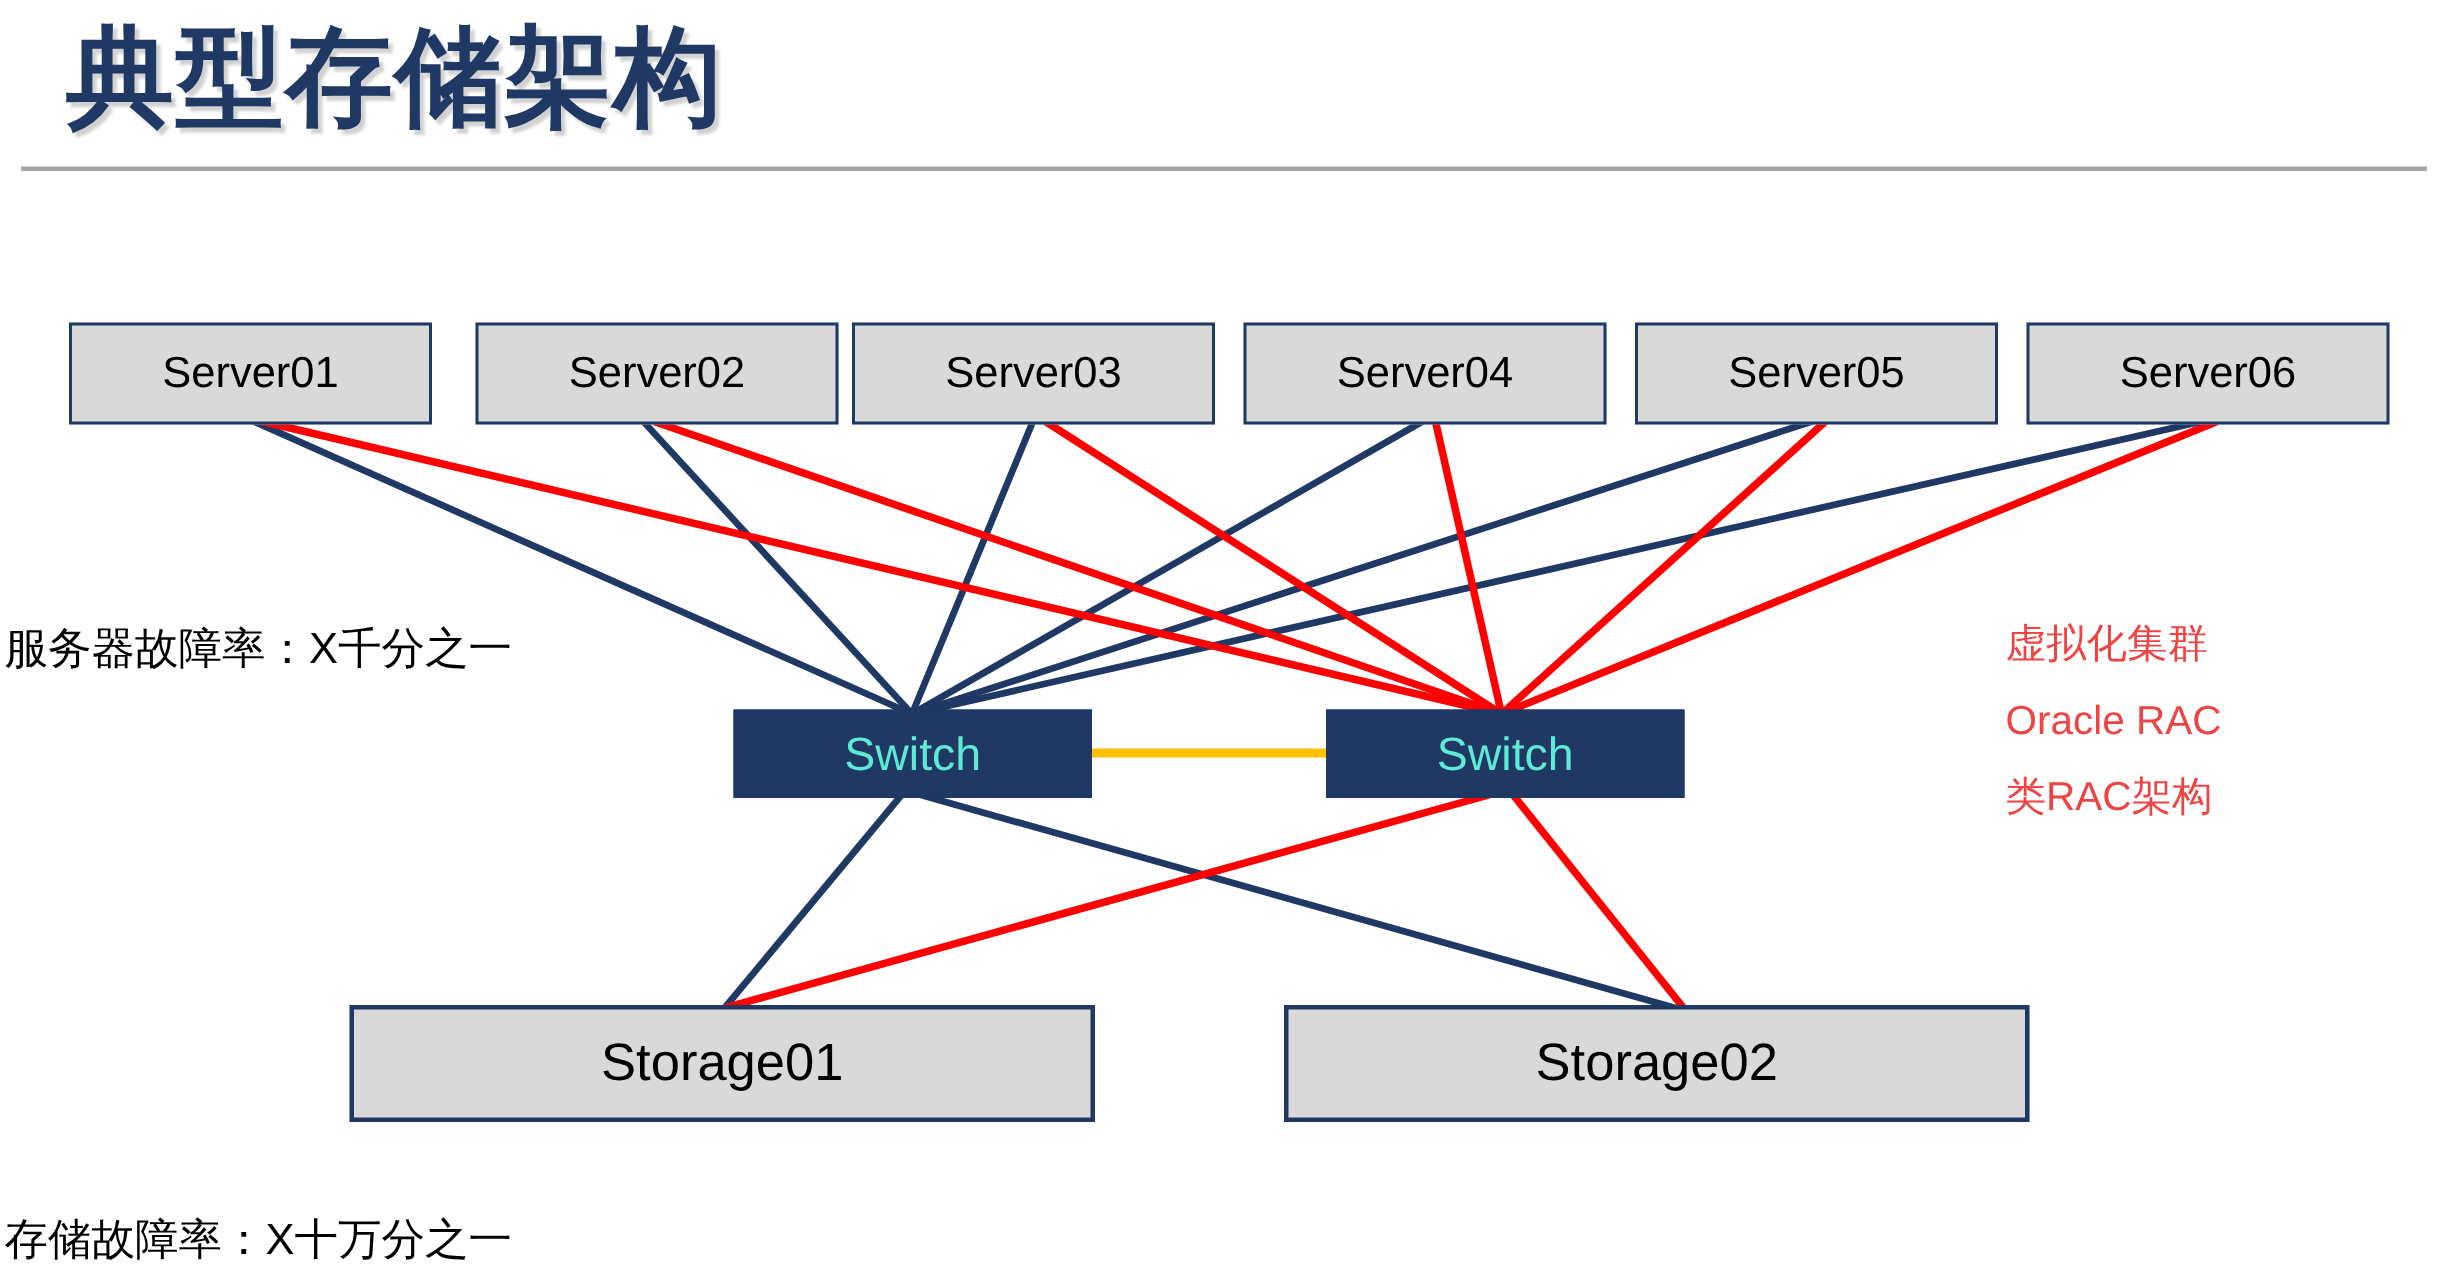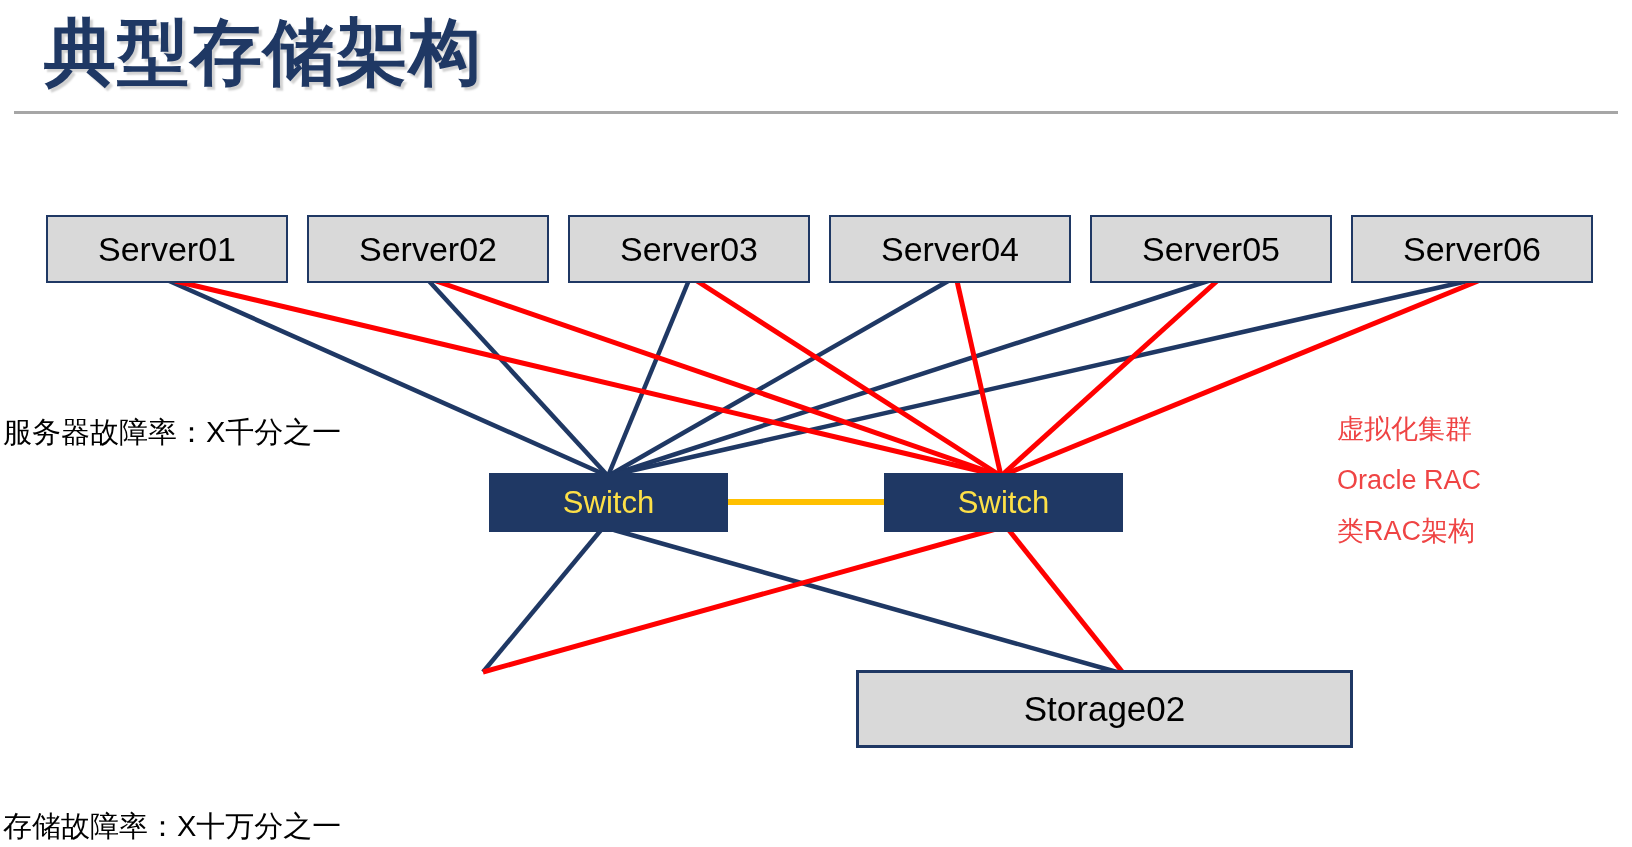--- a/index.html
+++ b/index.html
@@ -15,25 +15,25 @@
   .divider{
     position:absolute;left:14px;top:111px;width:1604px;height:3px;background:#A6A6A6;
   }
   svg.links{position:absolute;left:0;top:0;z-index:1;}
   .node{
     position:absolute;display:flex;align-items:center;justify-content:center;
     box-sizing:border-box;z-index:2;color:#000000;white-space:nowrap;
   }
   .server{
     top:215px;width:242px;height:68px;background:#D9D9D9;
-    border:2px solid #1F3864;font-size:34px;
+    border:2px solid #1F3864;font-size:29px;
   }
   .switch{
     top:473px;width:239px;height:59px;background:#1F3864;
-    border:1px solid #1F3864;color:#fde047;font-size:31px;
+    border:1px solid #1F3864;color:#5eead4;font-size:31px;
   }
   .storage{
     top:670px;width:497px;height:78px;background:#D9D9D9;
     border:3px solid #1F3864;font-size:35px;
   }
   .note{
     position:absolute;color:#000000;font-size:29px;z-index:3;white-space:nowrap;margin-top:35px;
   }
   .cluster-note{
     position:absolute;left:1337px;top:404px;z-index:3;color:#ef4444;
@@ -69,21 +69,21 @@
     <line x1="601" y1="530" x2="483" y2="672" stroke="#1F3864" stroke-width="4.5"></line>
     <line x1="614" y1="530" x2="1124" y2="674" stroke="#1F3864" stroke-width="4.5"></line>
 
     <line x1="996" y1="529" x2="483" y2="672" stroke="#FF0000" stroke-width="5"></line>
     <line x1="1008" y1="529" x2="1124" y2="674" stroke="#FF0000" stroke-width="5"></line>
   </svg>
 
   <div class="node server" style="left:46px">
       <span>Server01</span>
     </div>
-  <div class="node server" style="left:307px">
+  <div class="node server" style="left:317px">
       <span>Server02</span>
     </div>
   <div class="node server" style="left:568px">
       <span>Server03</span>
     </div>
   <div class="node server" style="left:829px">
       <span>Server04</span>
     </div>
   <div class="node server" style="left:1090px">
       <span>Server05</span>
@@ -92,20 +92,23 @@
       <span>Server06</span>
     </div>
 
   <div class="node switch" style="left:489px">
       <span>Switch</span>
     </div>
   <div class="node switch" style="left:884px">
       <span>Switch</span>
     </div>
 
+  <div class="node storage" style="left:233px">
+      <span>Storage01</span>
+    </div>
   <div class="node storage" style="left:856px">
       <span>Storage02</span>
     </div>
 
   <div class="note" style="left:3px;top:378px">服务器故障率：X千分之一</div>
   <div class="note" style="left:3px;top:772px">存储故障率：X十万分之一</div>
 
   <div class="cluster-note">
     <div>虚拟化集群</div>
     <div>Oracle RAC</div>

